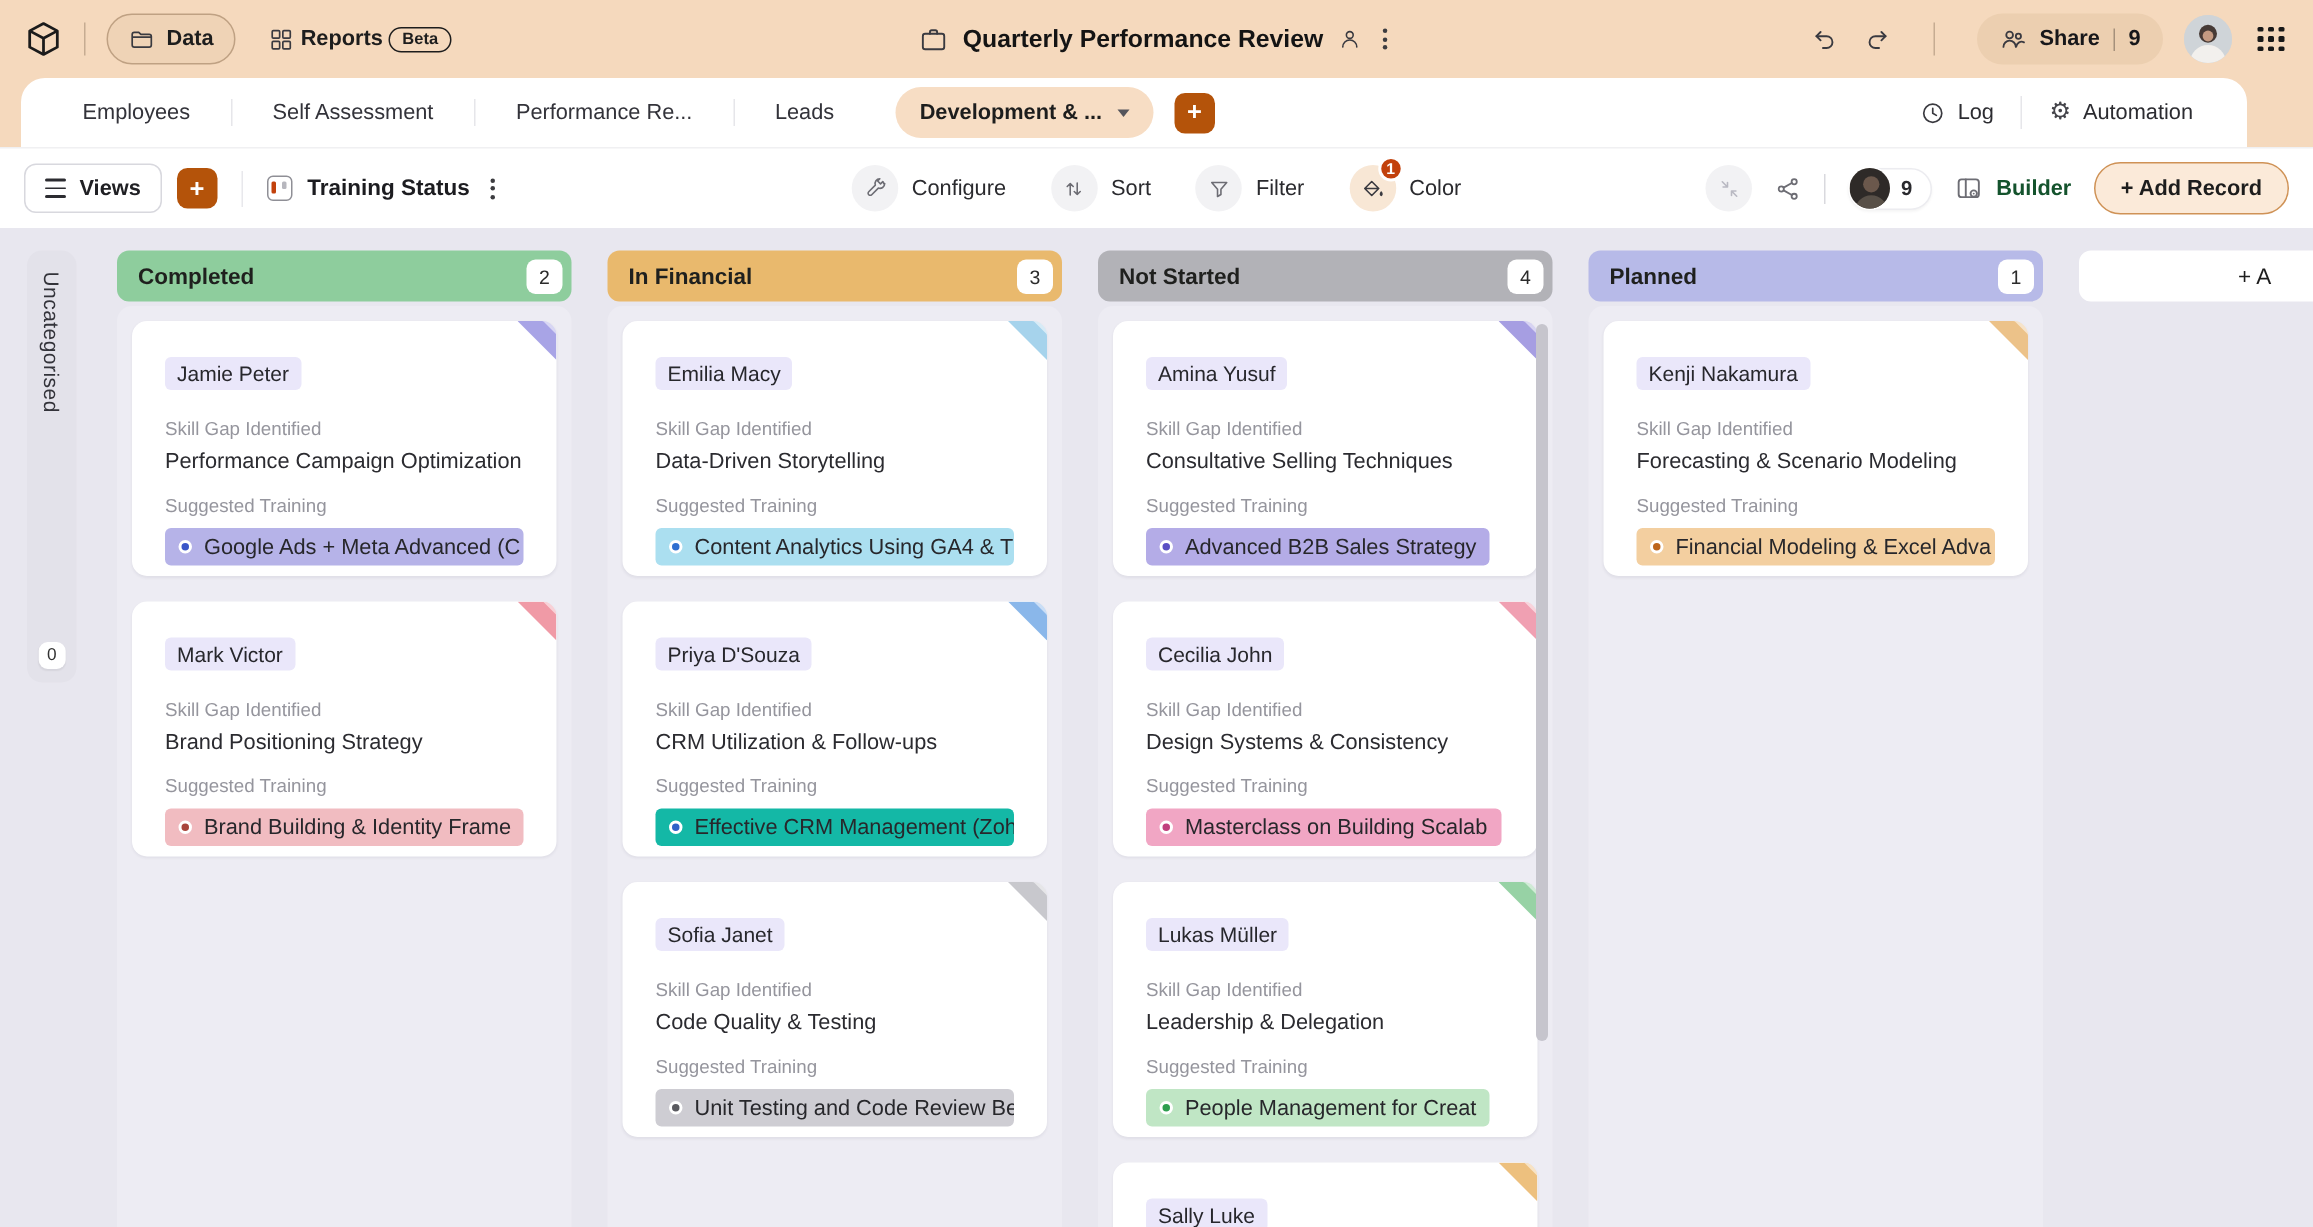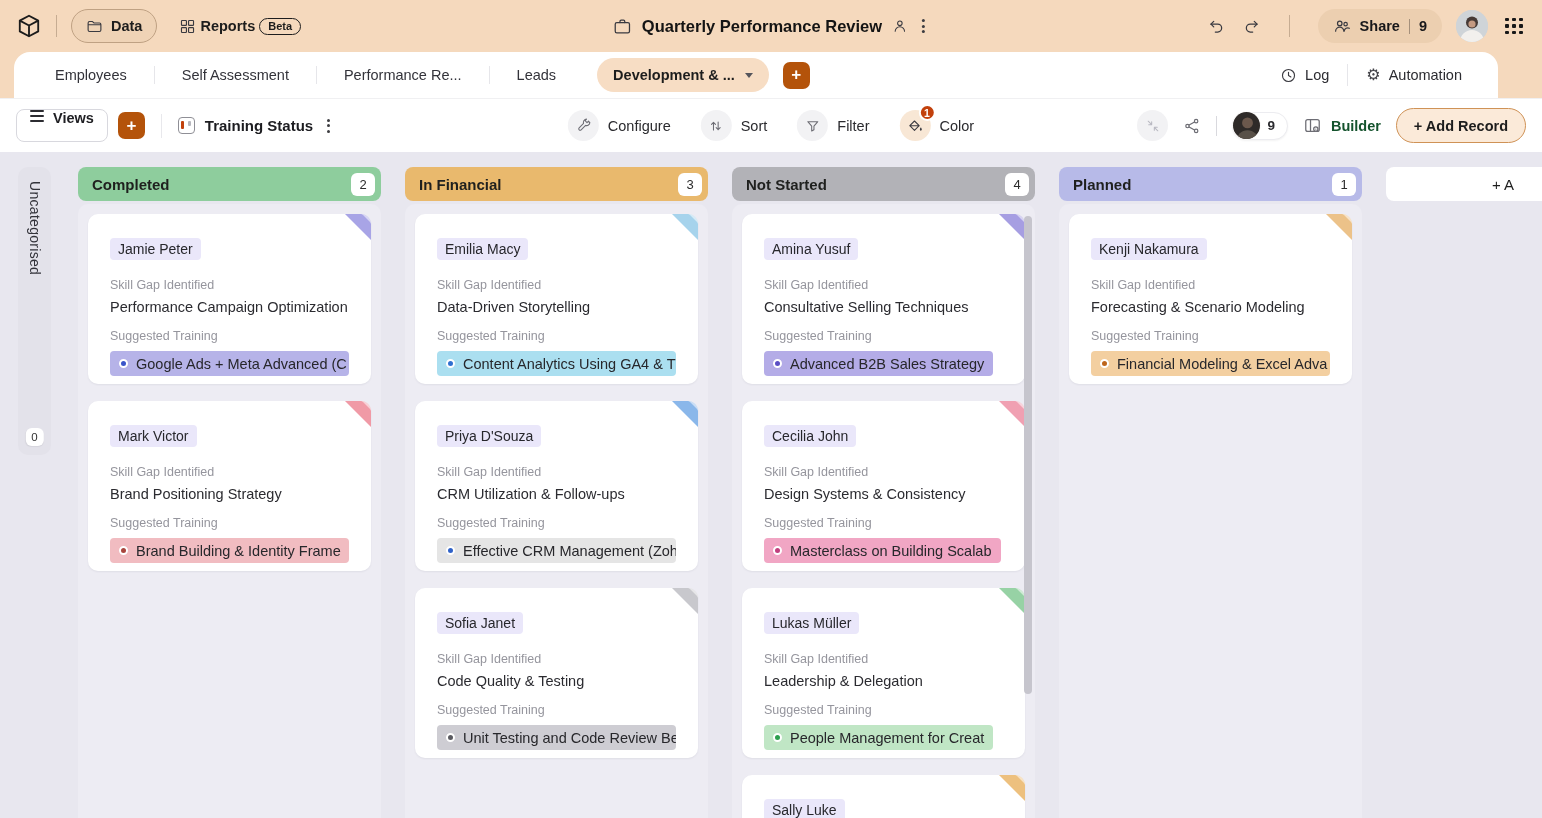--- a/index.html
+++ b/index.html
@@ -47,21 +47,21 @@
   .caret { width:0; height:0; border-left:4.5px solid transparent; border-right:4.5px solid transparent; border-top:5px solid #55555c; }
   .plus-btn { width:27px; height:27px; border-radius:7px; color:#fff; font-size:17px; font-weight:700;
     display:flex; align-items:center; justify-content:center; margin-left:14px; cursor:pointer; border:none;}
   .strip-right { margin-left:auto; display:flex; align-items:center; gap:0; padding-right:10px;}
   .strip-link { display:flex; align-items:center; gap:8px; font-size:14.5px; color:#2c2c31; padding:0 18px; cursor:pointer; }
   .strip-sep { width:1px; height:22px; background:#e6e6ea; }
   .gear-glyph { font-size:16px; color:#44444a; line-height:1; }
 
   
   .toolbar { height:54px; background:#fff; display:flex; align-items:center; padding:0 16px; position:relative; border-top:1px solid #f0f0f2;}
-  .views-btn { display:flex; align-items:flex-start; gap:9px; height:33px; padding:0 13px; border:1px solid #d8d8de;
+  .views-btn { display:flex; align-items:center; gap:9px; height:33px; padding:0 13px; border:1px solid #d8d8de;
     border-radius:8px; font-size:14.5px; font-weight:700; color:#202024; background:#fff; cursor:pointer;}
   .burger { display:flex; flex-direction:column; gap:3.2px; }
   .burger i { width:14px; height:1.9px; background:#2c2c31; border-radius:2px; }
   .tool-div { width:1px; height:24px; background:#e8e8ec; margin:0 16px; }
   .view-name-wrap { display:flex; align-items:center; gap:10px; }
   .kanban-ic { width:17px; height:17px; border:1.6px solid #8f8f96; border-radius:4px; position:relative; }
   .kanban-ic i { position:absolute; top:2.5px; width:3px; border-radius:1px; }
   .kanban-ic .b1 { left:2.5px; height:8px; background:#c2410c; }
   .kanban-ic .b2 { right:2.5px; height:5px; background:#b7b7be; }
   .view-name { font-size:15px; font-weight:700; color:#1c1c20; }
@@ -443,21 +443,21 @@
     <span class="fold">
       <svg viewBox="0 0 26 26" width="26" height="26">
                 <polygon class="fold-main" points="0,0 26,0 26,26" fill="#8ab7ea"></polygon>
                 <polygon points="17,0 26,0 26,9" fill="rgba(255,255,255,0.55)"></polygon>
               </svg>
     </span>
     <span class="name-chip">Priya D'Souza</span>
     <div class="f-label lbl-skill">Skill Gap Identified</div>
     <div class="f-value val-skill">CRM Utilization &amp; Follow-ups</div>
     <div class="f-label lbl-train">Suggested Training</div>
-    <div class="tag" style="background: #e5e5e5;">
+    <div class="tag" style="background: #14b8a6;">
       <span class="tag-dot" style="background: rgb(47, 98, 200);"></span>
       <span class="tag-text">Effective CRM Management (Zoh</span>
     </div>
   </div>
           <div class="card">
     <span class="fold">
       <svg viewBox="0 0 26 26" width="26" height="26">
                 <polygon class="fold-main" points="0,0 26,0 26,26" fill="#c8c8cd"></polygon>
                 <polygon points="17,0 26,0 26,9" fill="rgba(255,255,255,0.55)"></polygon>
               </svg>

